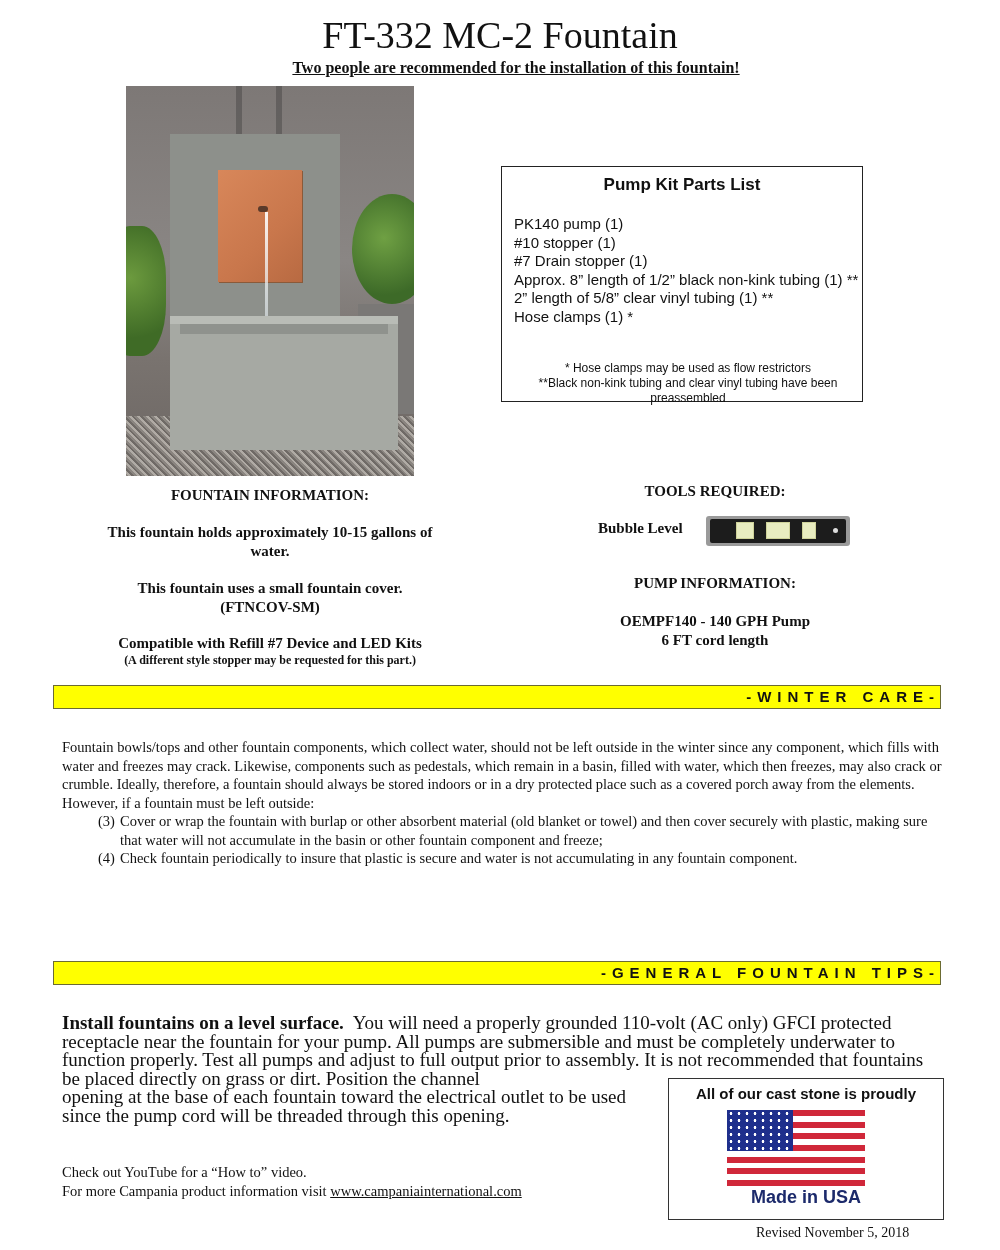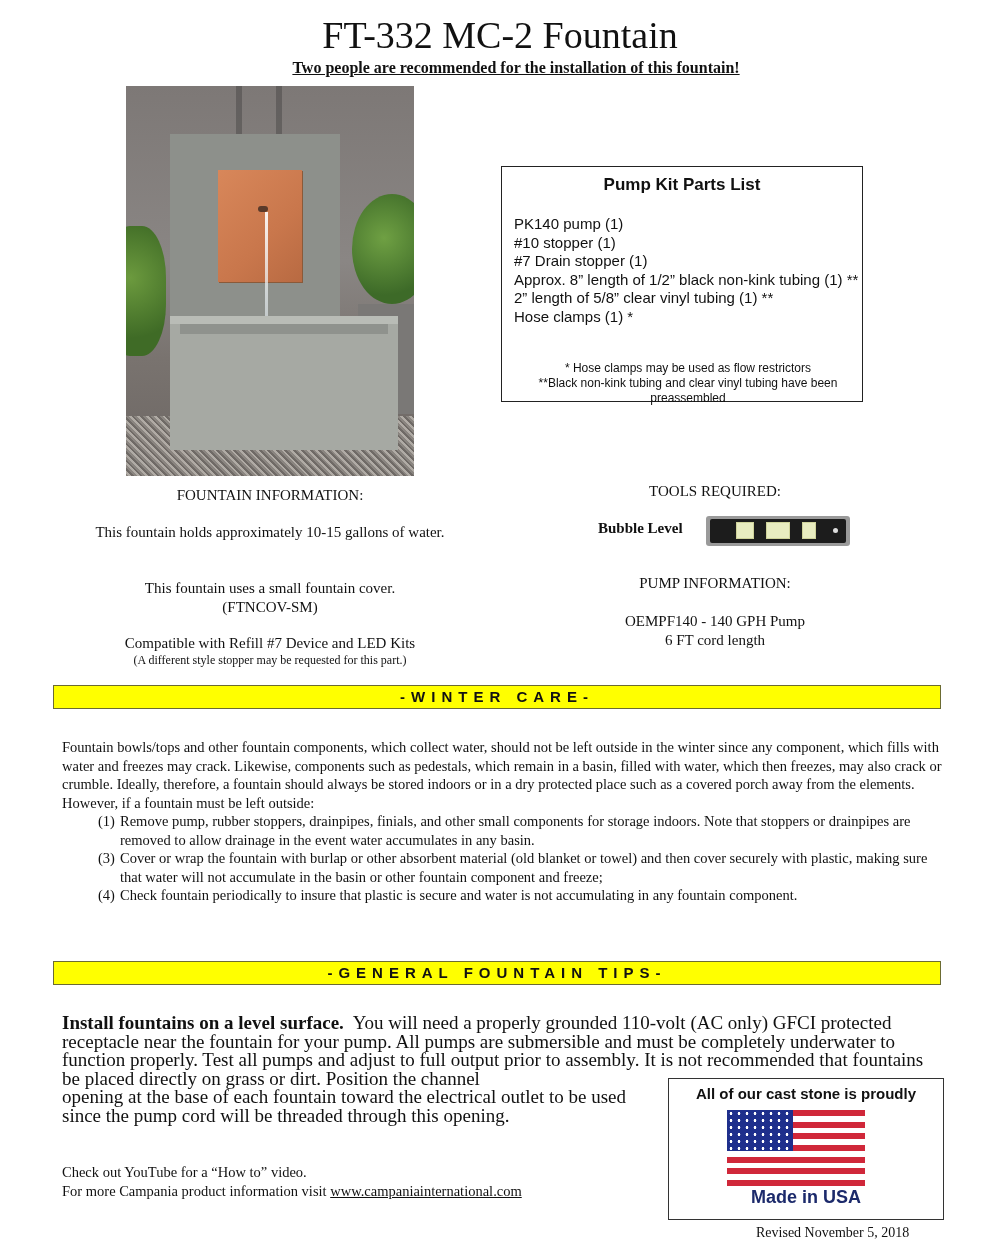--- a/index.html
+++ b/index.html
@@ -22,38 +22,38 @@
   .photo .bush-r { position:absolute; left:226px; top:108px; width:80px; height:110px; border-radius:50%; background: radial-gradient(circle at 40% 40%,#6fa043,#3d6a28 70%); }
   .photo .pot-r { position:absolute; left:232px; top:218px; width:60px; height:110px; background:#7a7876; }
 
   
   .kitbox { left: 501px; top: 166px; width: 362px; height: 236px; border: 1.5px solid #222; box-sizing: border-box; font-family: "Liberation Sans", sans-serif; }
   .kitbox .kit-title { position:absolute; left:0; width:100%; top:8px; text-align:center; font-size:17px; font-weight:bold; }
   .kitbox .kit-list { position:absolute; left:12px; top:48px; margin:0; padding:0; list-style:none; font-size:15px; line-height:18.5px; }
   .kitbox .kit-notes { position:absolute; left:12px; top:194px; font-size:12px; line-height:15px;text-align:center; }
 
   
-  .center-col { text-align:center; font-weight:normal; }
+  .center-col { text-align:center; font-weight:bold; }
   .fi-head { left: 60px; width: 420px; top: 487px; font-size: 15px; }
   .fi-l1 { left: 60px; width: 420px; top: 523px; font-size: 15px; line-height: 19px; }
   .fi-l2 { left: 60px; width: 420px; top: 579px; font-size: 15px; line-height: 19px; }
   .fi-l3 { left: 60px; width: 420px; top: 635px; font-size: 15px; line-height: 17px; }
   .fi-l3 .small { font-size: 12px; display:block; }
 
   .tools-head { left: 580px; width: 270px; top: 483px; font-size: 15px; }
   .tools-item { left: 598px; top: 520px; font-size: 15px; font-weight: bold; }
   .level { left: 706px; top: 516px; width: 144px; height: 30px; background:#9a9a9a; border-radius:3px; box-sizing:border-box; padding:3px 4px; }
   .level .body { width:100%; height:100%; background:#1c1c1c; border-radius:2px; position:relative; }
   .level .vial { position:absolute; top:3px; height:17px; background:#e8ecc0; border:1px solid #cfd39a; box-sizing:border-box; }
   .level .hole { position:absolute; right:8px; top:9px; width:5px; height:5px; border-radius:50%; background:#ddd; }
   .pump-head { left: 580px; width: 270px; top: 575px; font-size: 15px; }
   .pump-l1 { left: 580px; width: 270px; top: 612px; font-size: 15px; line-height: 19px; }
 
   
-  .banner { left: 53px; width: 888px; height: 24px; background: #ffff00; border: 1px solid #6b6b33; box-sizing: border-box; text-align: center; font-family: "Liberation Sans", sans-serif; font-weight: bold; font-size: 15px; line-height: 22px; letter-spacing: 6px; color: #111; }
+  .banner { left: 53px; width: 888px; height: 24px; background: #ffff00; border: 1px solid #6b6b33; box-sizing: border-box; text-align: right; font-family: "Liberation Sans", sans-serif; font-weight: bold; font-size: 15px; line-height: 22px; letter-spacing: 6px; color: #111; }
   .banner-winter { top: 685px; }
   .banner-tips { top: 961px; }
 
   
   .winter { left: 62px; width: 880px; top: 738px; font-size: 14.5px; line-height: 18.5px; }
   .winter p { margin: 0; }
   .winter ol { margin: 0; padding: 0; list-style: none; }
   .winter li { padding-left: 58px; text-indent: -22px; margin-left: 0; }
   .winter li .num { display:inline-block; width:22px; text-indent:0; }
 
@@ -136,21 +136,20 @@
 <div class="abs center-col pump-l1">
   <div>OEMPF140 - 140 GPH Pump</div>
   <div>6 FT cord length</div>
 </div>
 
 <div class="abs banner banner-winter">-WINTER CARE-</div>
 
 <div class="abs winter">
   <p>Fountain bowls/tops and other fountain components, which collect water, should not be left outside in the winter since any component, which fills with water and freezes may crack. Likewise, components such as pedestals, which remain in a basin, filled with water, which then freezes, may also crack or crumble. Ideally, therefore, a fountain should always be stored indoors or in a dry protected place such as a covered porch away from the elements. However, if a fountain must be left outside:</p>
   <ol>
-    <li><span class="num">(1)</span><span>Remove pump, rubber stoppers, drainpipes, finials, and other small components for storage indoors. Note that stoppers or drainpipes are removed to allow drainage in the event water accumulates in any basin.</span></li>
     <li><span class="num">(3)</span><span>Cover or wrap the fountain with burlap or other absorbent material (old blanket or towel) and then cover securely with plastic, making sure that water will not accumulate in the basin or other fountain component and freeze;</span></li>
     <li><span class="num">(4)</span><span>Check fountain periodically to insure that plastic is secure and water is not accumulating in any fountain component.</span></li>
   </ol>
 </div>
 
 <div class="abs banner banner-tips">-GENERAL FOUNTAIN TIPS-</div>
 
 <div class="abs tips">
   <div><b>Install fountains on a level surface.</b>&nbsp; <span>You will need a properly grounded 110-volt (AC only) GFCI protected receptacle near the fountain for your pump.  All pumps are submersible and must be completely underwater to function properly.  Test all pumps and adjust to full output prior to assembly. It is not recommended that fountains be placed directly on grass or dirt. Position the channel</span></div>
   <div class="narrow">opening at the base of each fountain toward the electrical outlet to be used since the pump cord will be threaded through this opening.</div>

